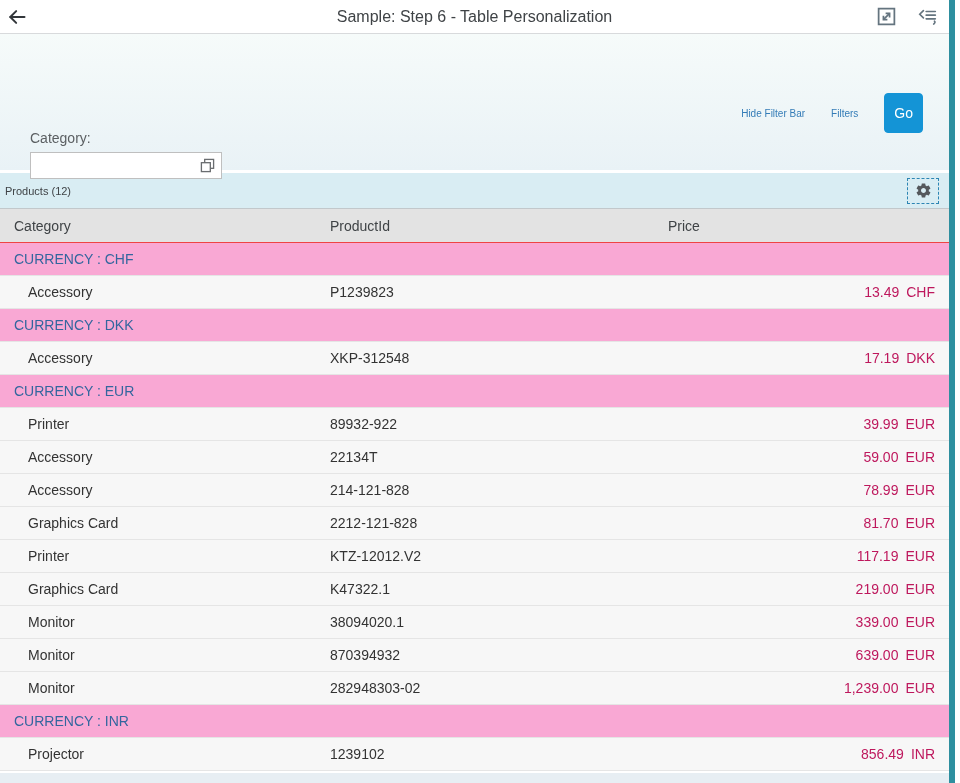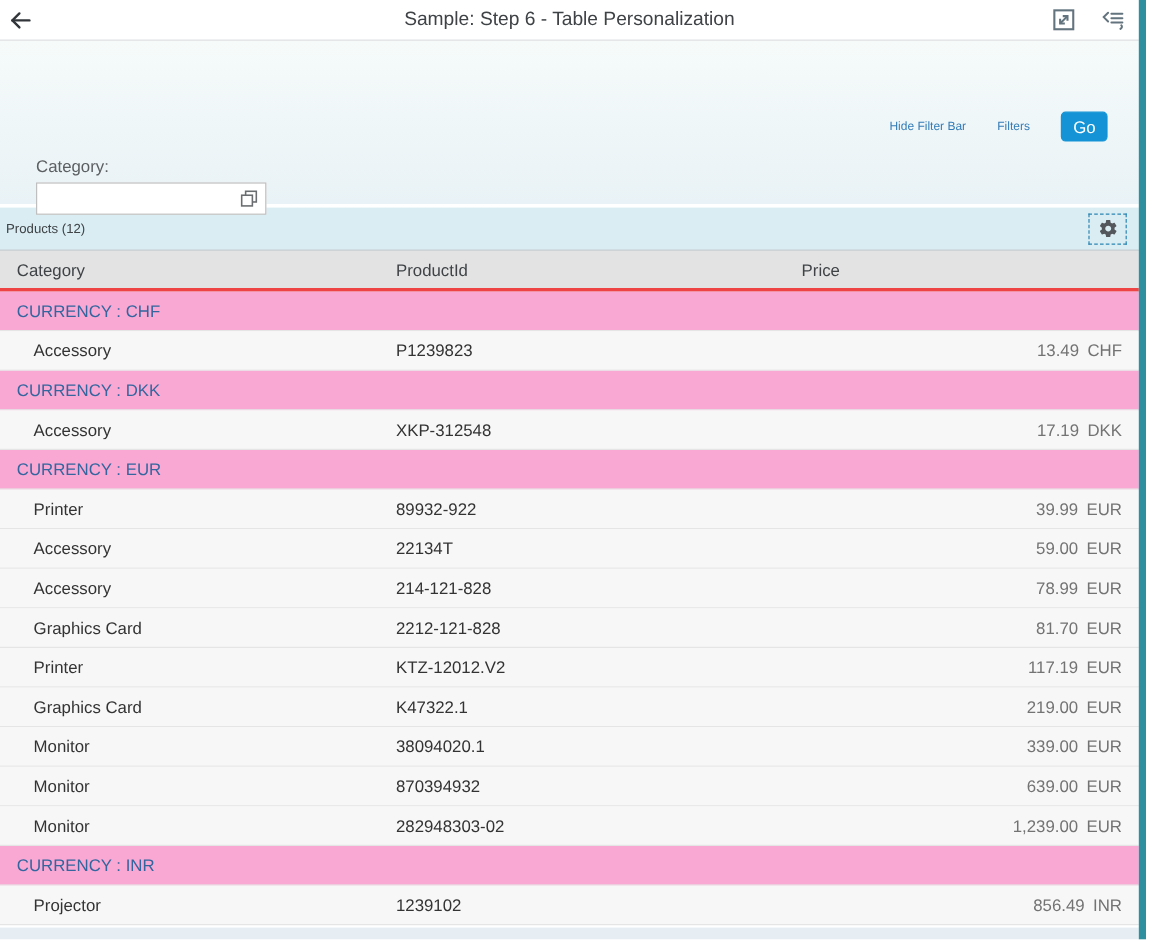--- a/index.html
+++ b/index.html
@@ -18,52 +18,52 @@
               cursor:pointer; background:none; border:none; }
   .topbar-title { position:absolute; left:0; right:0; text-align:center; font-size:16px; color:#3f4346; }
   .topbar-actions { margin-left:auto; display:flex; align-items:center; gap:20px; padding-right:10px; z-index:2; }
   .icon-btn { background:none; border:none; cursor:pointer; display:flex; align-items:center; justify-content:center; }
 
   
   .filter-bar { height:136px; background:linear-gradient(#f6fbfa,#e9f2f6); position:relative; }
   .filter-actions { position:absolute; top:59px; right:26px; display:flex; align-items:center; gap:26px; }
   .filter-link { color:#347cb7; font-size:10px; text-decoration:none; cursor:pointer; }
   .go-btn { background:#1494d6; color:#fff; border:1px solid #1494d6; border-radius:4px;
-            font-size:14px; height:25px; min-width:36px; padding:0 9px; cursor:pointer; }
+            font-size:14px; height:40px; min-width:36px; padding:0 9px; cursor:pointer; }
   .category-label { position:absolute; left:30px; top:96px; font-size:14px; color:#5b5f62; }
   .input-wrap { position:absolute; left:30px; top:118px; width:192px; height:27px; background:#fff;
                 border:1px solid #bfbfbf; display:flex; align-items:center; }
   .input-wrap input { flex:1; min-width:0; border:none; outline:none; font-size:14px; padding:0 6px;
                       font-family:"Liberation Sans", sans-serif; color:#333; background:transparent; }
   .value-help { width:28px; height:25px; display:flex; align-items:center; justify-content:center;
                 background:none; border:none; cursor:pointer; }
 
   .gap3 { height:3px; background:#fff; }
 
   
   .toolbar { height:36px; background:#d9edf3; border-bottom:1px solid #c2c8cb;
              display:flex; align-items:center; padding:0 10px 0 5px; }
   .toolbar-title { font-size:11px; color:#3f4346; }
   .settings-btn { margin-left:auto; width:32px; height:26px; display:flex; align-items:center;
                   justify-content:center; background:none; border:1px dashed #2c85b3; cursor:pointer; }
 
-  .col-header { height:34px; background:#e3e3e3; border-bottom:3px solid #ef4444;
+  .col-header { height:34px; background:#e3e3e3; border-bottom:1px solid #ef4444;
                 display:flex; align-items:center; font-size:14px; color:#3f4346; }
   .c1 { width:320px; padding-left:14px; }
   .c2 { width:320px; padding-left:10px; }
   .c3 { flex:1; padding-left:8px;margin-left:20px; }
 
   .row { height:33px; display:flex; align-items:center; border-bottom:1px solid #e5e5e5; font-size:14px; }
   .row.group { background:#f9a8d4; }
   .row.item  { background:#f7f7f7; }
   .group-label { color:#33669e; padding-left:14px; }
   .cell-cat { width:320px; padding-left:28px; color:#333; white-space:nowrap; overflow:hidden; }
   .cell-pid { width:320px; padding-left:10px; color:#333; white-space:nowrap; overflow:hidden; }
   .cell-price { flex:1; display:flex; justify-content:flex-end; align-items:center; padding-right:14px;
-                color:#737373; gap:7px; }
+                color:#be185d; gap:7px; }
 
   .bottom-strip { position:absolute; bottom:0; left:0; width:949px; height:10px; background:#e7eef3; }
 
   svg { display:block; }
 </style>
 </head>
 <body>
 
 <div class="app">
   <div class="teal-stripe"></div>

